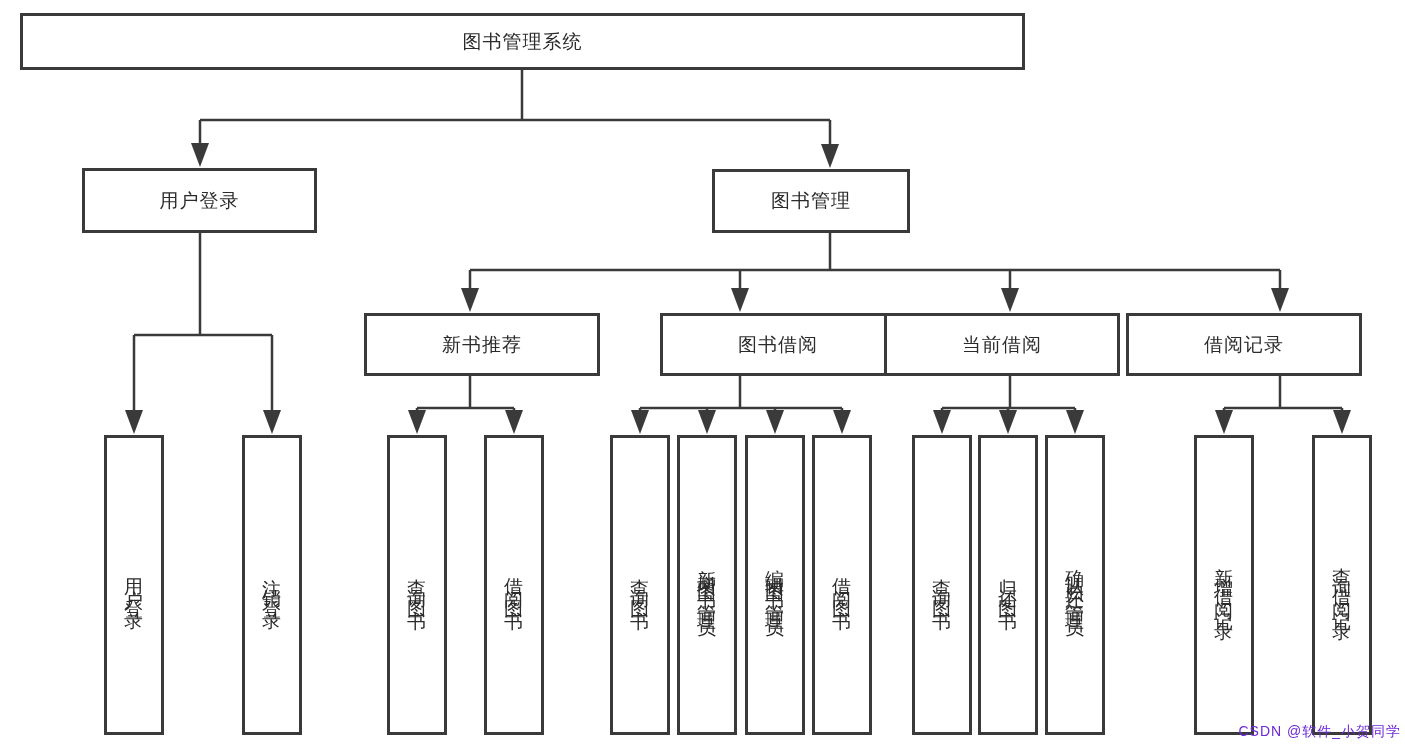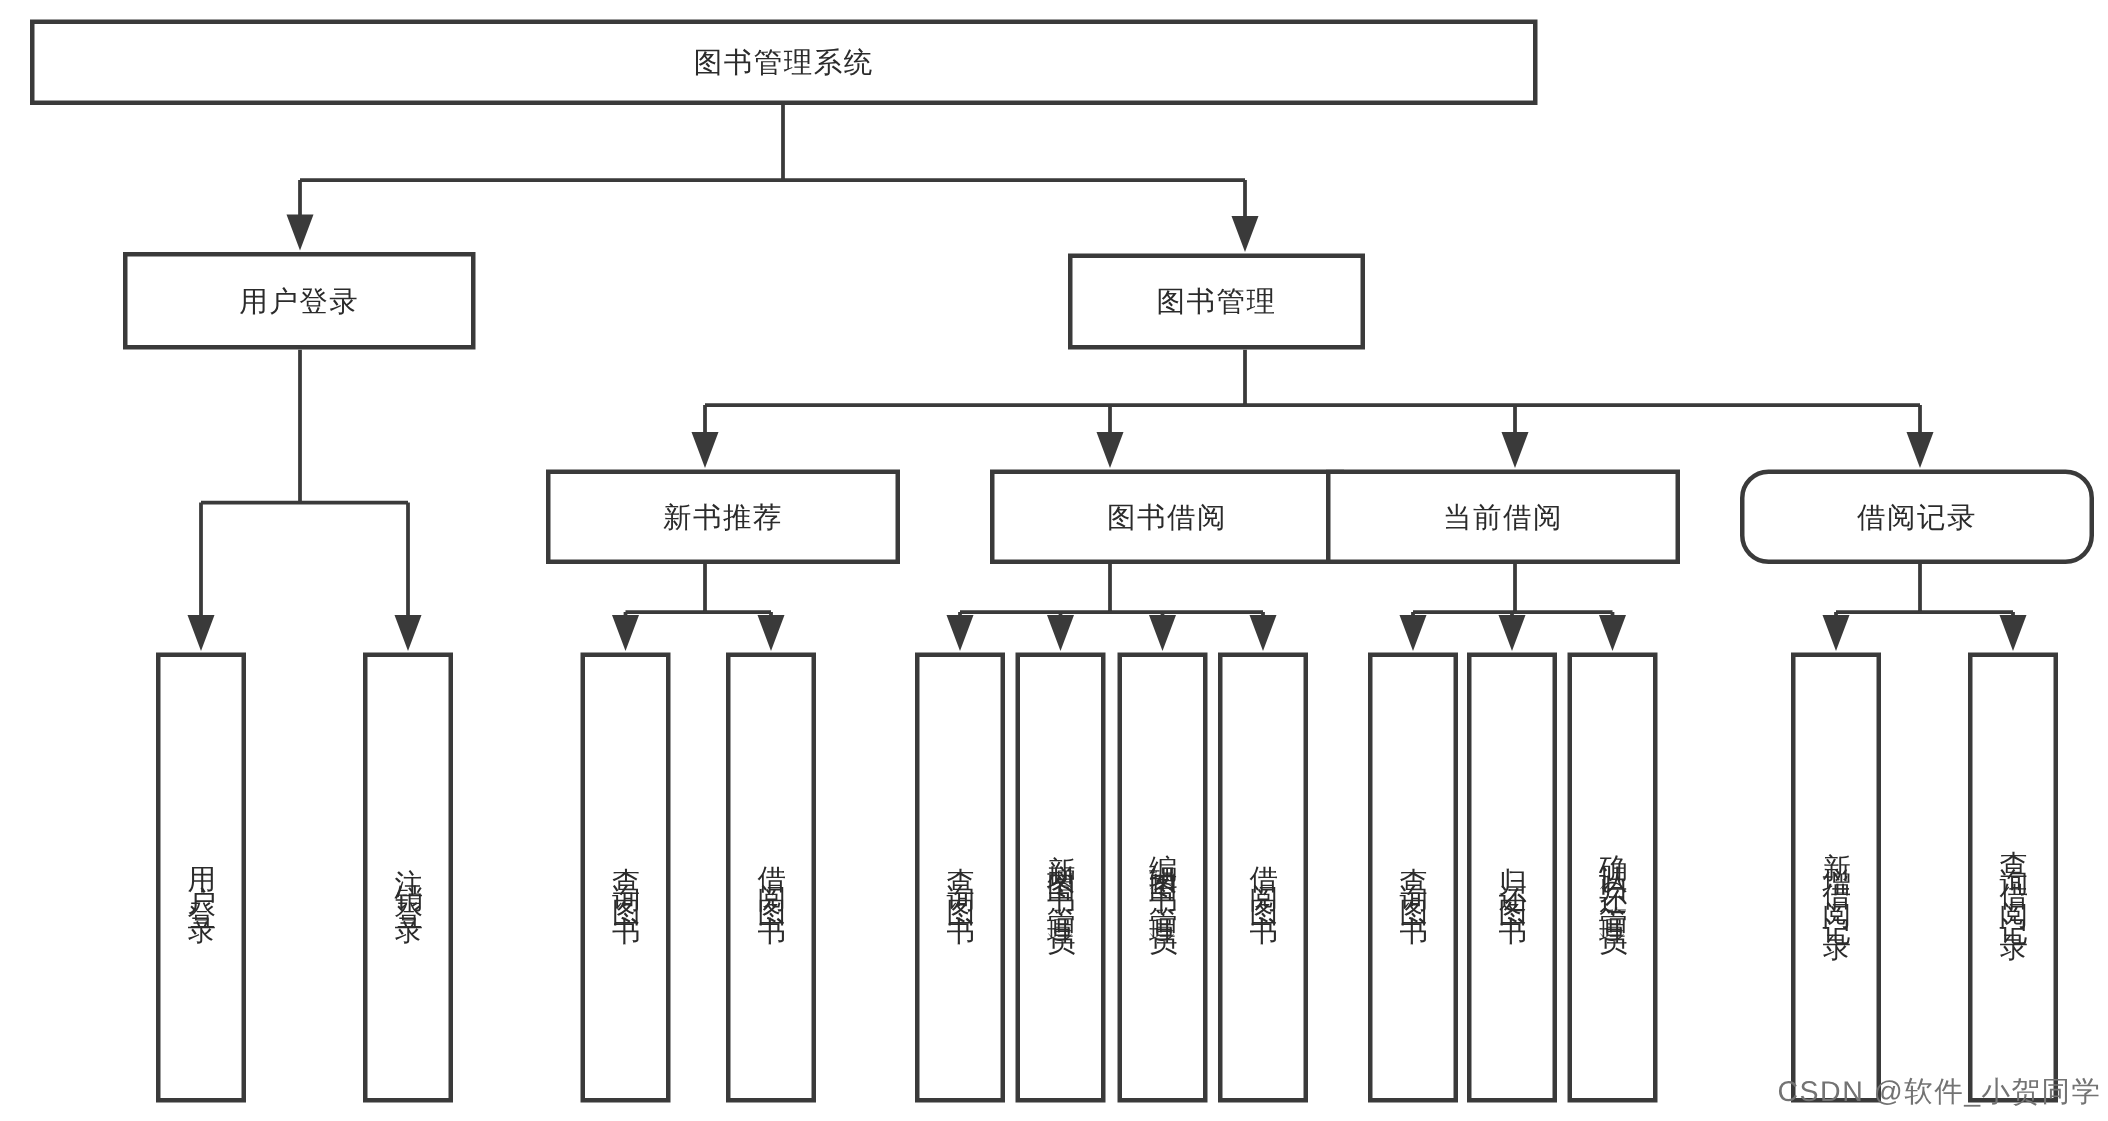--- a/index.html
+++ b/index.html
@@ -25,43 +25,43 @@
     white-space:nowrap;
   }
   
   .root-box   { left:20px;  top:13px;  width:1005px; height:57px; }
   .lvl2-left  { left:82px;  top:168px; width:235px;  height:65px; }
   .lvl2-right { left:712px; top:169px; width:198px;  height:64px; }
   .lvl3 { top:313px; width:236px; height:63px; }
   .lvl3-a { left:364px; }
   .lvl3-b { left:660px; }
   .lvl3-c { left:884px; }
-  .lvl3-d { left:1160px;border-radius:19px; }
+  .lvl3-d { left:1126px; }
   
   .leaf { top:435px; width:60px; height:300px; }
   .leaf .vtext {
     writing-mode:vertical-rl;
     text-orientation:mixed;
     letter-spacing:11px;
     line-height:1;
   }
   .leaf-1a { left:104px; }  .leaf-1b { left:242px; }
   .leaf-2a { left:387px; }  .leaf-2b { left:484px; }
   .leaf-3a { left:610px; }  .leaf-3b { left:677px; }
   .leaf-3c { left:745px; }  .leaf-3d { left:812px; }
   .leaf-4a { left:912px; }  .leaf-4b { left:978px; }
   .leaf-4c { left:1045px; }
   .leaf-5a { left:1194px; } .leaf-5b { left:1312px; }
   
   .leaf-3b .vtext, .leaf-3c .vtext, .leaf-4c .vtext { letter-spacing:7px; font-size:19px; }
   .watermark {
     position:absolute;
     right:4px; bottom:6px;
-    font-size:19px;
-    color:#737373;
+    font-size:14px;
+    color:#6d28d9;
     letter-spacing:1px;
   }
 </style>
 </head>
 <body>
 
 <div id="canvas">
 
   <svg id="connectors" viewBox="0 0 1405 747" xmlns="http://www.w3.org/2000/svg" aria-hidden="true">
     <g stroke="#3a3a3a" stroke-width="2.5" fill="none">

